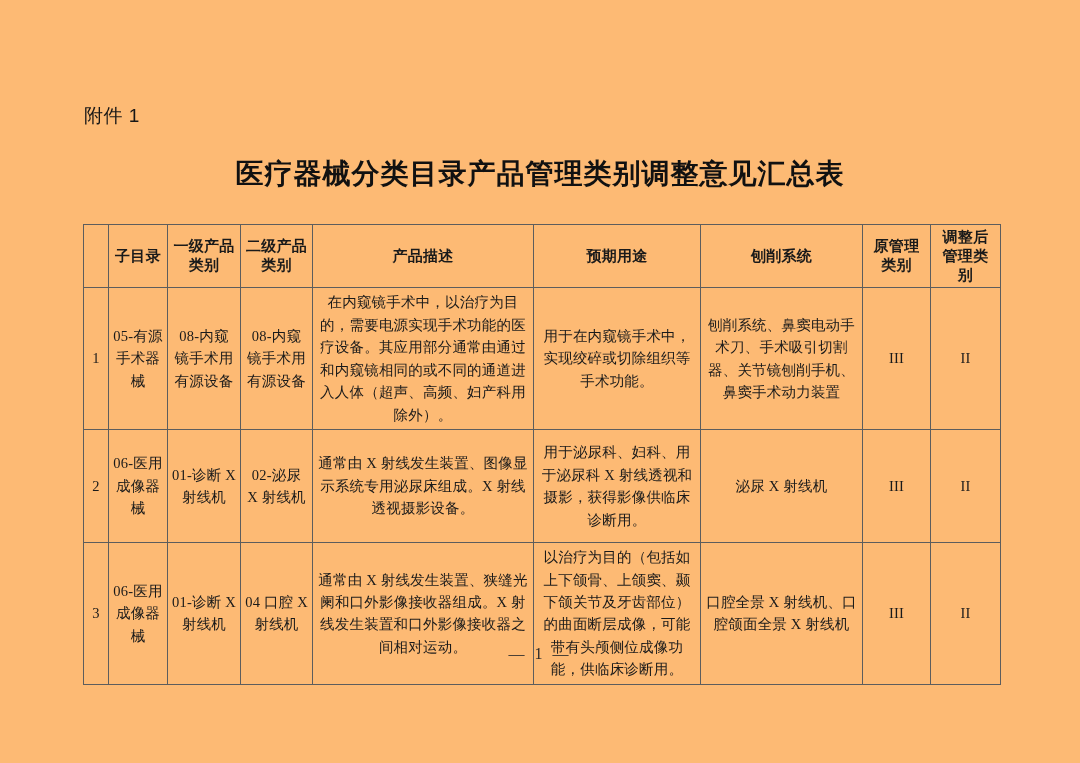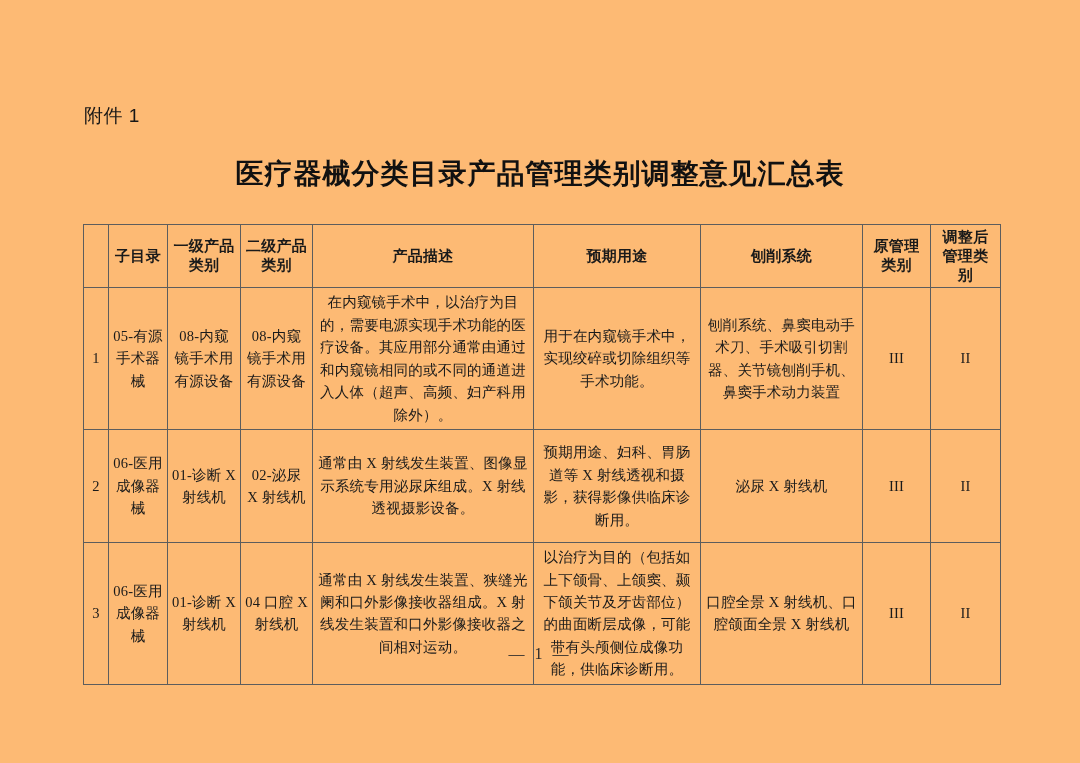--- a/index.html
+++ b/index.html
@@ -165,21 +165,21 @@
           <td class="cell-name">刨削系统、鼻窦电动手术刀、手术吸引切割器、关节镜刨削手机、鼻窦手术动力装置</td>
           <td class="cell-class">III</td>
           <td class="cell-class">II</td>
         </tr>
         <tr class="row2">
           <td class="cell-idx">2</td>
           <td class="cell-sub">06-医用成像器械</td>
           <td class="cell-lvl1">01-诊断 X 射线机</td>
           <td class="cell-lvl2">02-泌尿 X 射线机</td>
           <td class="cell-desc">通常由 X 射线发生装置、图像显示系统专用泌尿床组成。X 射线透视摄影设备。</td>
-          <td class="cell-use">预期用途、妇科、胃肠道等 X 射线透视和摄影，获得影像供临床诊断用。</td>
+          <td class="cell-use">用于泌尿科、妇科、用于泌尿科 X 射线透视和摄影，获得影像供临床诊断用。</td>
           <td class="cell-name">泌尿 X 射线机</td>
           <td class="cell-class">III</td>
           <td class="cell-class">II</td>
         </tr>
         <tr class="row3">
           <td class="cell-idx">3</td>
           <td class="cell-sub">06-医用成像器械</td>
           <td class="cell-lvl1">01-诊断 X 射线机</td>
           <td class="cell-lvl2">04 口腔 X 射线机</td>
           <td class="cell-desc">通常由 X 射线发生装置、狭缝光阑和口外影像接收器组成。X 射线发生装置和口外影像接收器之间相对运动。</td>

